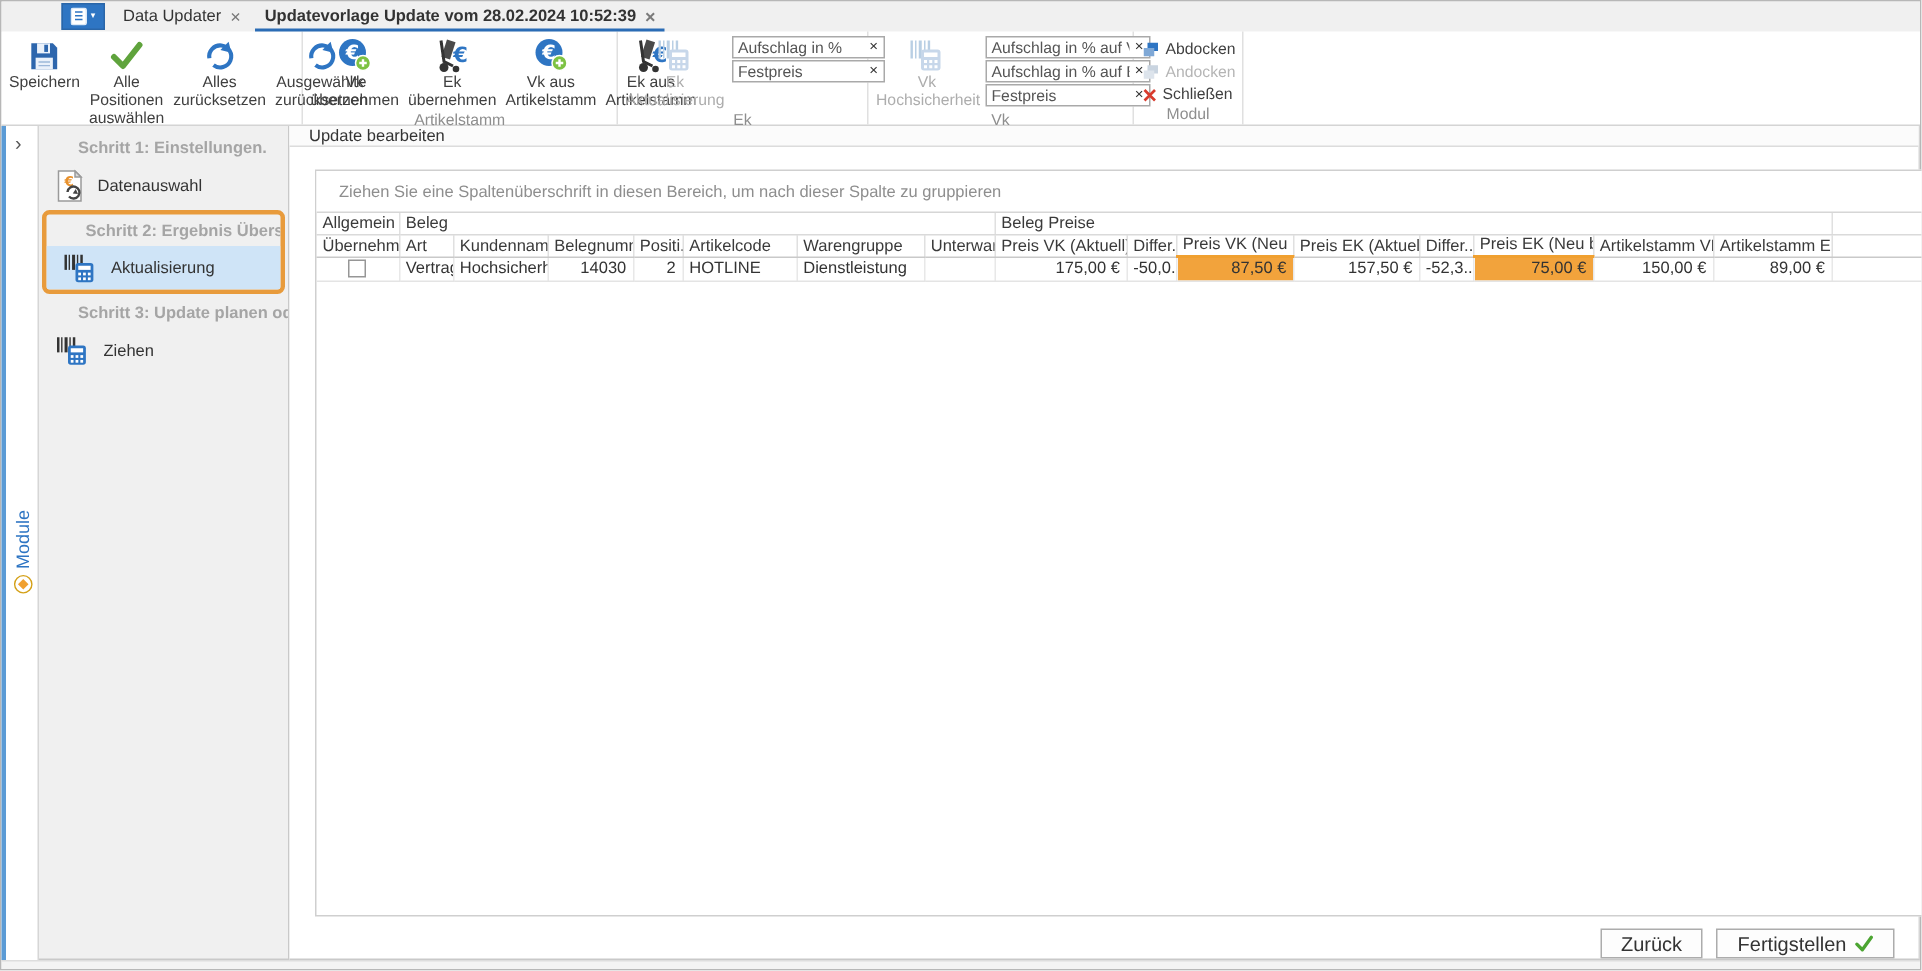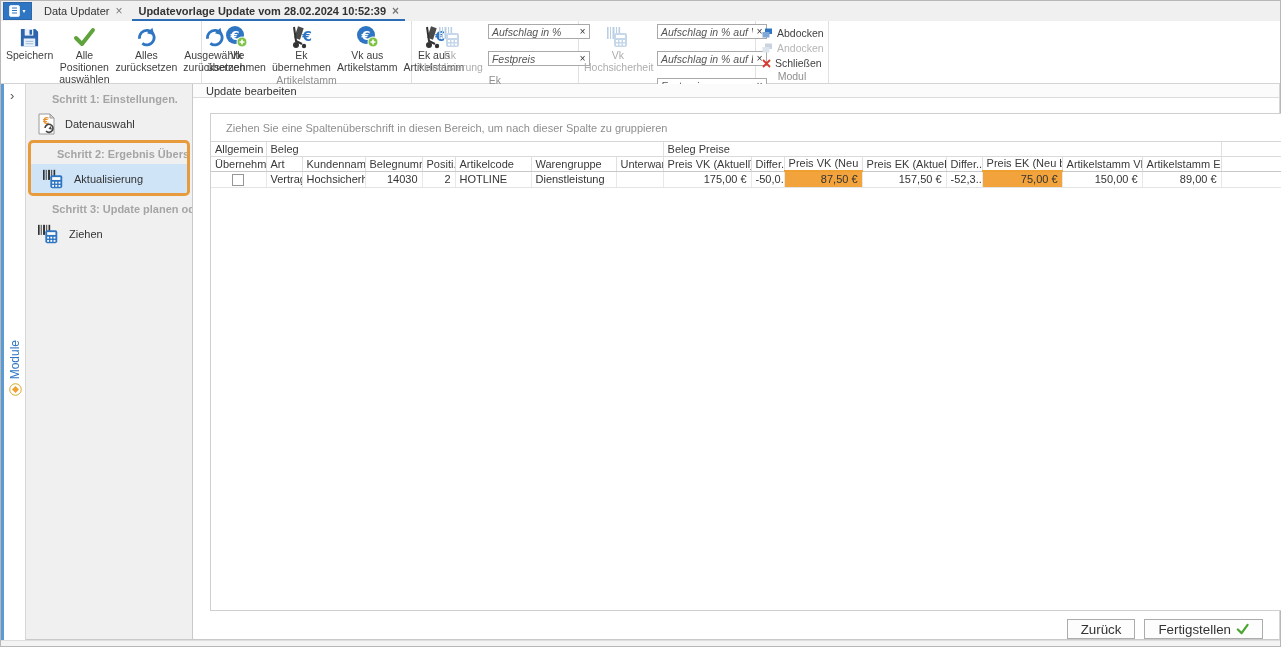--- a/index.html
+++ b/index.html
@@ -1,38 +1,38 @@
 <!DOCTYPE html>
 <html><head>
 <meta charset="utf-8">
 <style>
   * { margin:0; padding:0; box-sizing:border-box; }
   html,body { width:1281px; height:647px; }
   body { font-family:"Liberation Sans", sans-serif; font-size:11px; color:#3a3a3a; background:#f0f0f0; overflow:hidden; }
   .window { width:1281px; height:647px; border:1px solid #b7b7b7; display:flex; flex-direction:column; background:#f0f0f0; }
 
   
-  .tabbar { height:20px; background:#f0f0f0; display:flex; align-items:stretch; flex:0 0 auto; }
+  .tabbar { height:20px; background:#f0f0f0; display:flex; align-items:stretch; flex:0 0 auto;padding-left:38px; }
   .app-btn { width:29px; height:18px; margin:1px 4px 0 2px; background:#2e75c3; border:1px solid #2a66a8; display:flex; align-items:center; justify-content:center; gap:2px; cursor:pointer; }
   .app-btn .caret { color:#fff; font-size:6px; line-height:1; }
   .tab { display:flex; align-items:center; gap:6px; padding:0 8px; color:#333; position:relative; cursor:pointer; }
   .tab .close { color:#7a7a7a; font-size:12px; line-height:1; cursor:pointer; }
   .tab.active { font-weight:bold; }
   .tab.active::after { content:""; position:absolute; left:2px; right:2px; bottom:0; height:2px; background:#2b6cb5; }
 
   
   .ribbon { height:63px; background:#fff; border-bottom:1px solid #d4d4d4; display:flex; align-items:stretch; flex:0 0 auto; }
   .rgroup { display:flex; flex-direction:column; border-right:1px solid #e0e0e0; padding:1px 2px 0 2px; }
   .rgroup-body { flex:1; display:flex; align-items:flex-start; }
   .rgroup-caption { height:13px; text-align:center; color:#8e8e8e; font-size:10.5px; line-height:12px; }
   .bigbtn { display:flex; flex-direction:column; align-items:center; justify-content:flex-start; padding:2px 3px 0 3px; cursor:pointer; }
   .bigbtn .ic { height:26px; display:flex; align-items:center; justify-content:center; }
   .bigbtn .lbl { font-size:10.5px; line-height:1.12; text-align:center; color:#3f3f3f; max-width:68px; }
   .bigbtn.disabled .lbl { color:#adadad; }
-  .fieldcol { display:flex; flex-direction:column; gap:12px; margin:2px 4px 0 2px;font-style:italic; }
+  .fieldcol { display:flex; flex-direction:column; gap:1px; margin:2px 4px 0 2px; }
   .rfield { width:102px; height:15px; border:1px solid #a9a9a9; background:#fff; display:flex; align-items:center; }
   .rfield.wide { width:110px; }
   .rfield .ph { flex:1; font-size:10.5px; color:#555; padding-left:3px; white-space:nowrap; overflow:hidden; }
   .rfield .clr { width:13px; text-align:center; color:#333; font-size:10px; cursor:pointer; }
   .modul-col { display:flex; flex-direction:column; gap:1px; margin-top:4px; padding:0 4px; }
   .smallbtn { display:flex; align-items:center; gap:4px; height:14px; font-size:10.5px; color:#3f3f3f; cursor:pointer; white-space:nowrap; }
   .smallbtn.disabled { color:#b5b5b5; cursor:default; }
   .rib-spacer { flex:1; }
 
   

